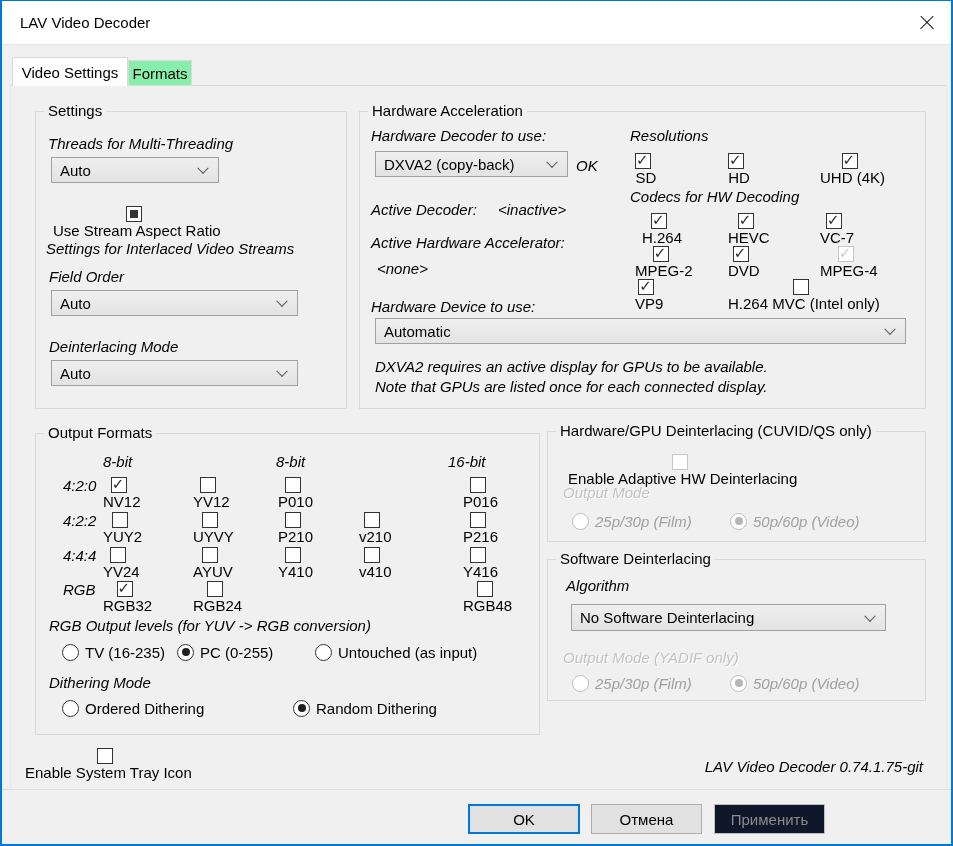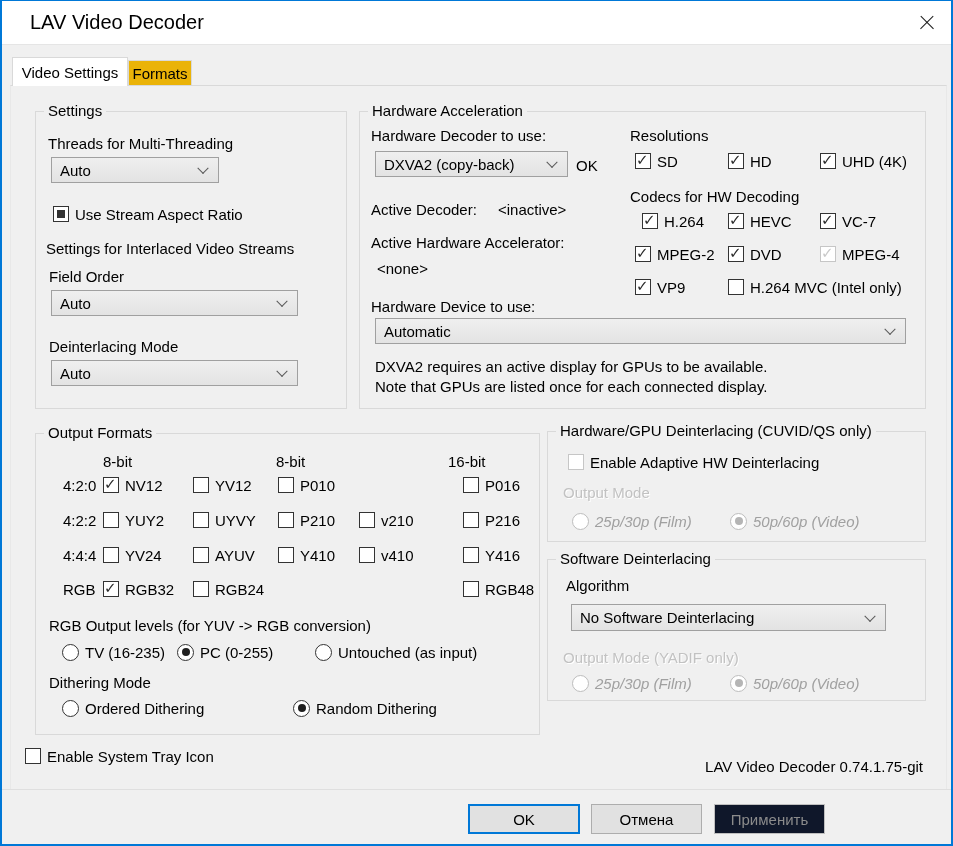--- a/index.html
+++ b/index.html
@@ -1,47 +1,47 @@
 <!DOCTYPE html>
 <html><head>
 <meta charset="utf-8">
 <style>
   html,body{margin:0;padding:0;}
   body{width:953px;height:846px;font-family:"Liberation Sans","DejaVu Sans",sans-serif;font-size:15px;color:#000;}
   .window{position:relative;width:953px;height:846px;box-sizing:border-box;
           border:2px solid #0078d7;border-top-width:1px;background:#f0f0f0;overflow:hidden;}
   .titlebar{position:absolute;left:0;top:0;width:100%;height:44px;background:#fff;border-bottom:1px solid #e5e5e5;box-sizing:border-box;}
-  .title{position:absolute;left:28px;top:0;line-height:43px;font-size:20px;}
+  .title{position:absolute;left:18px;top:0;line-height:43px;font-size:15px;}
   .close-btn{position:absolute;right:6px;top:6px;width:36px;height:32px;cursor:pointer;}
   .close-x{position:absolute;left:50%;top:50%;width:18px;height:18px;transform:translate(-50%,-50%);}
   .close-x::before,.close-x::after{content:"";position:absolute;left:0;top:8px;width:18px;height:1.4px;background:#1a1a1a;}
   .close-x::before{transform:rotate(45deg);}
   .close-x::after{transform:rotate(-45deg);}
 
   .tab{position:absolute;box-sizing:border-box;border:1px solid #d9d9d9;border-bottom:none;
        display:flex;align-items:center;justify-content:center;white-space:nowrap;}
   .tab.active{left:10px;top:56px;width:116px;height:29px;background:#fff;z-index:3;}
-  .tab.inactive{left:126px;top:59px;width:64px;height:25px;background:#eab308;z-index:1;}
+  .tab.inactive{left:126px;top:59px;width:64px;height:25px;background:#86efac;z-index:1;}
   .page{position:absolute;left:8px;top:84px;width:937px;height:705px;box-sizing:border-box;
         border-top:1px solid #d9d9d9;border-left:1px solid #e8e8e8;border-right:1px solid #e8e8e8;z-index:0;}
 
   .group{position:absolute;box-sizing:border-box;border:1px solid #d9d9d9;}
   .glabel{position:absolute;top:-10px;left:8px;background:#f0f0f0;padding:0 4px;white-space:nowrap;}
 
-  .label{position:absolute;white-space:nowrap;line-height:17px;}
+  .label{position:absolute;white-space:nowrap;line-height:17px;font-style:italic;}
   .emboss{color:#c2c2c2;text-shadow:1px 1px 0 #ffffff;}
 
   .combo{position:absolute;box-sizing:border-box;background:linear-gradient(#efefef,#e3e3e3);
          border:1px solid #a0a0a0;display:flex;align-items:center;padding:0 24px 0 8px;cursor:default;}
   .combo .val{white-space:nowrap;overflow:hidden;}
   .chev{position:absolute;right:11px;top:50%;width:7px;height:7px;
         border-right:1.4px solid #5a5a5a;border-bottom:1.4px solid #5a5a5a;
         transform:translateY(-72%) rotate(45deg);}
 
-  .cb{position:absolute;display:flex;height:17px;white-space:nowrap;}
+  .cb{position:absolute;display:flex;align-items:center;height:17px;white-space:nowrap;flex-direction:column;}
   .cb .box{flex:none;width:14px;height:14px;background:#fff;border:1px solid #333;position:relative;margin-right:6px;}
   .cb .box.checked::after{content:"\2713";position:absolute;left:0px;top:-3px;font-size:15px;color:#2b2b2b;}
   .cb .box.indet::after{content:"";position:absolute;left:3px;top:3px;width:8px;height:8px;background:#333;}
   .cb.disabled .box{border-color:#c6c6c6;}
   .cb.disabled .box.checked::after{color:#c9c9c9;}
   .cb.disabled .lbl{color:#000000;}
 
   .radio{position:absolute;display:flex;align-items:center;height:18px;white-space:nowrap;}
   .radio .circ{flex:none;width:15px;height:15px;border-radius:50%;background:#fff;border:1px solid #333;position:relative;margin-right:6px;}
   .radio .circ.checked::after{content:"";position:absolute;left:3.5px;top:3.5px;width:8px;height:8px;border-radius:50%;background:#1f1f1f;}

